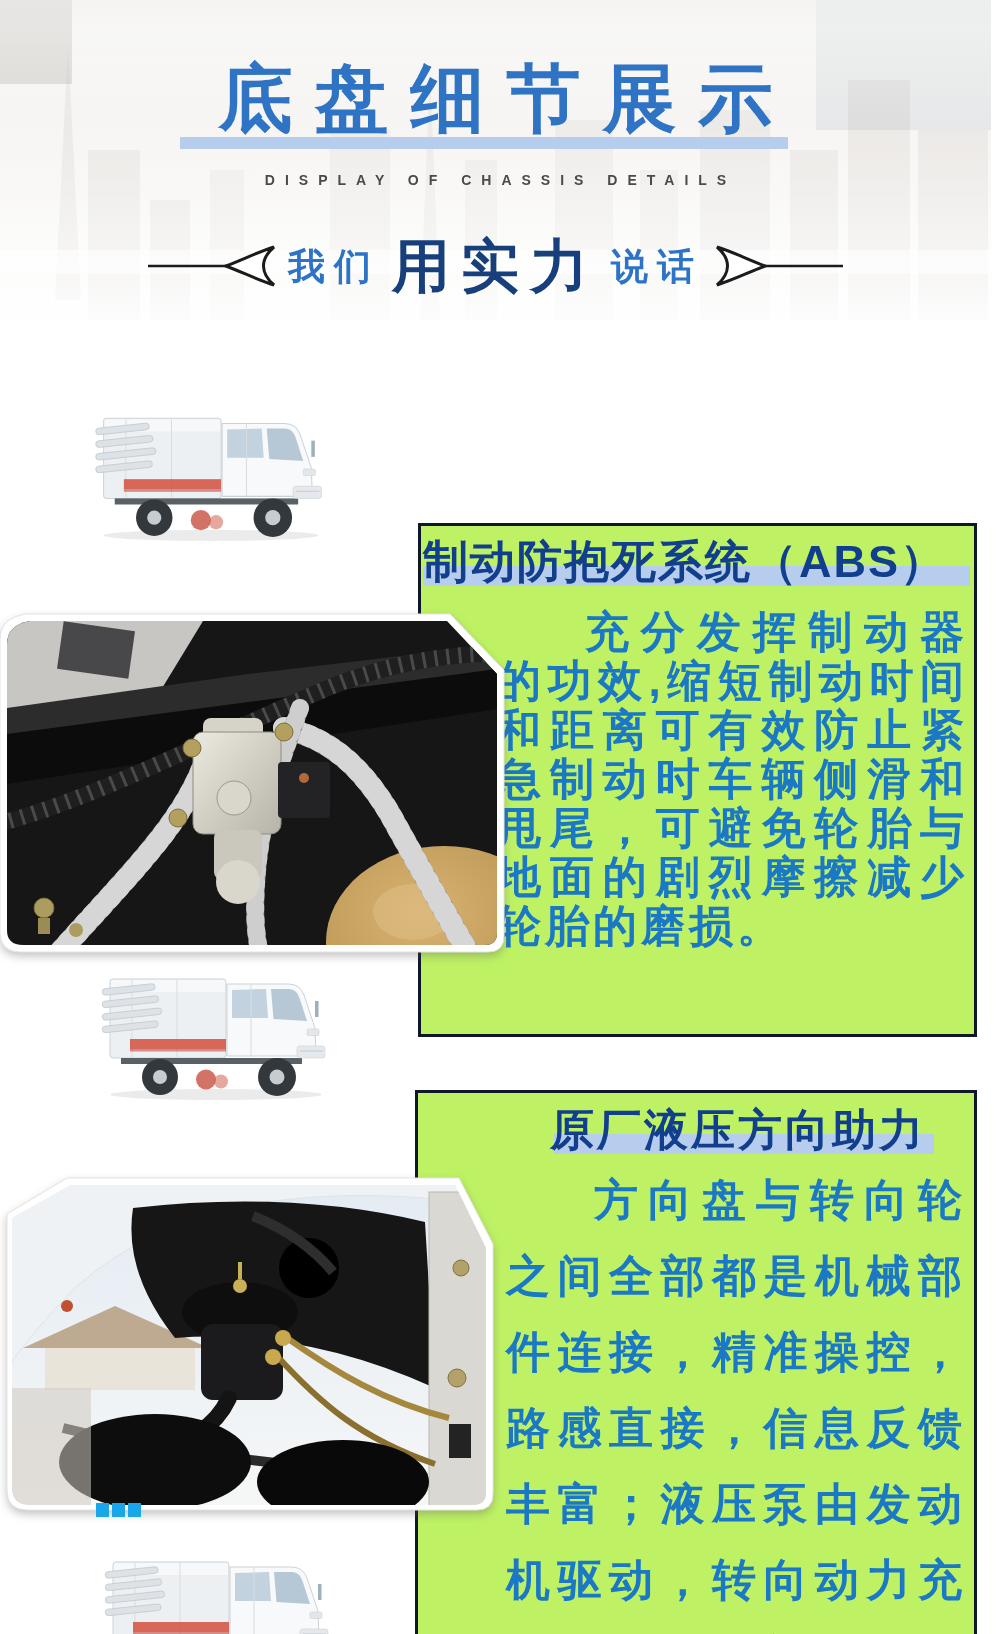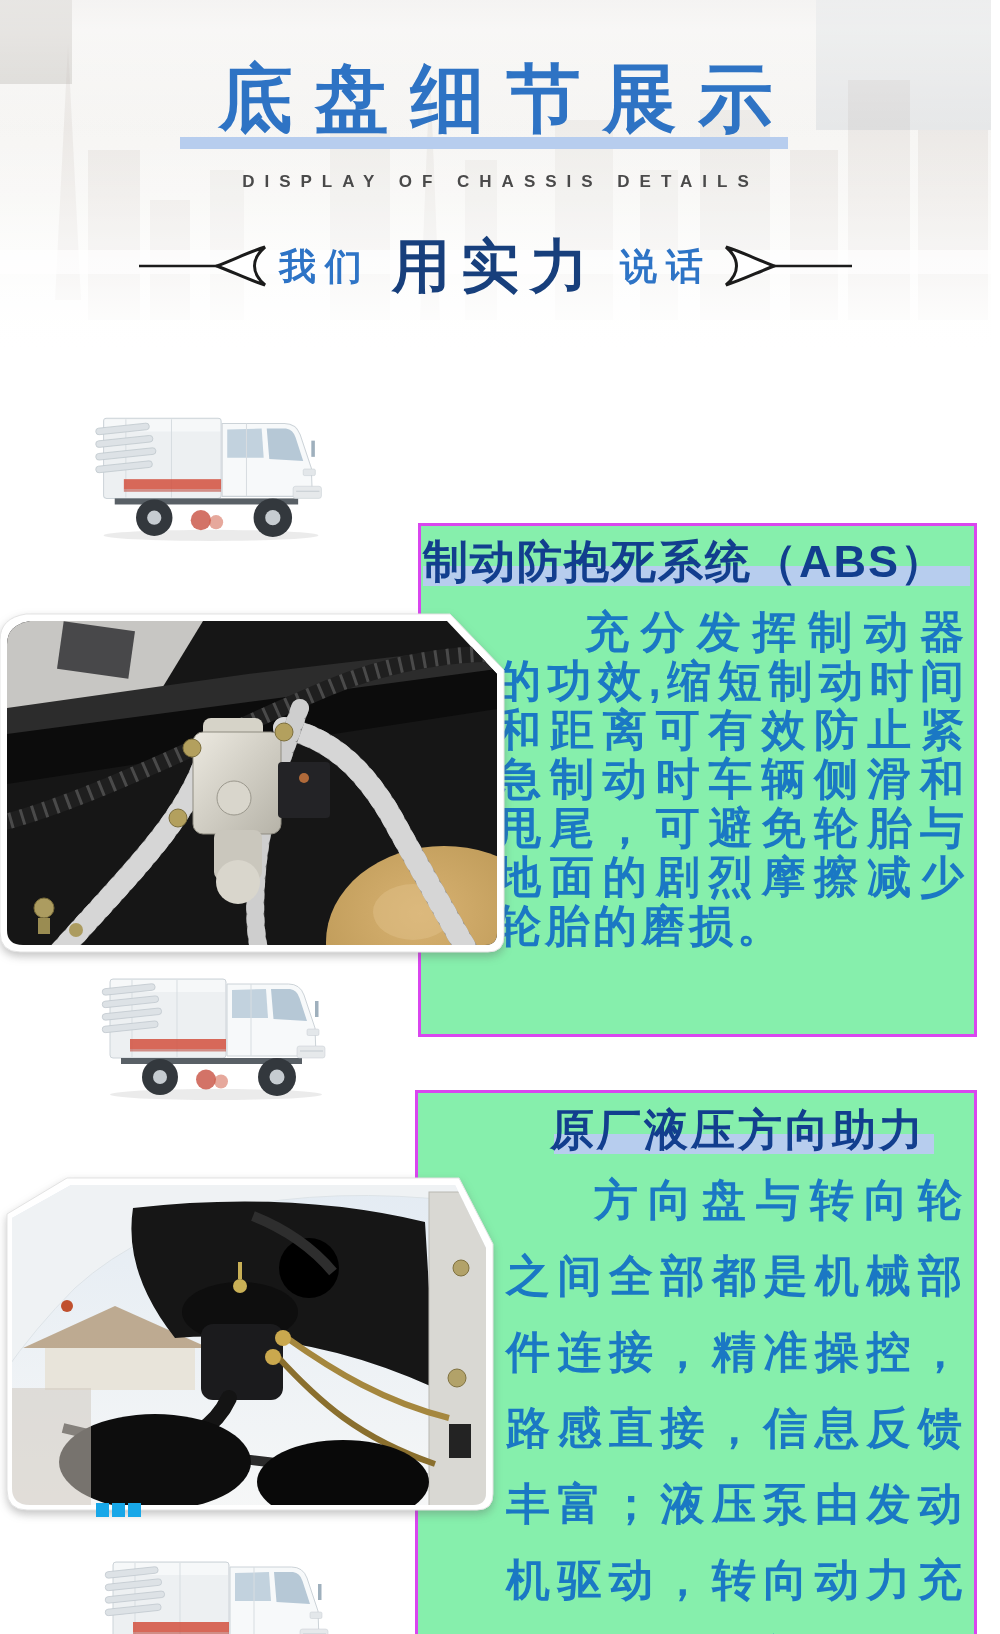--- a/index.html
+++ b/index.html
@@ -19,36 +19,36 @@
   .sky-patch-l{position:absolute;left:0;top:0;width:72px;height:84px;background:#b7b3ad;opacity:.45;}
   .sky-patch-r{position:absolute;right:0;top:0;width:175px;height:130px;background:#ccd2d8;opacity:.40;}
   .sky-band{position:absolute;left:0;top:250px;width:100%;height:24px;background:rgba(255,255,255,.65);}
   .sky-fade{position:absolute;inset:0;
     background:linear-gradient(180deg,rgba(255,255,255,.45) 0%,rgba(255,255,255,.05) 35%,rgba(255,255,255,.55) 75%,#ffffff 97%);}
 
   .hero-title{position:absolute;left:0;right:0;top:62px;margin:0;text-align:center;z-index:3;
     font-size:74px;font-weight:bold;color:#2e73c4;letter-spacing:22px;text-indent:22px;line-height:1;}
   .hero-bar{position:absolute;left:180px;top:137px;width:608px;height:12px;background:#b7cdee;z-index:2;}
   .hero-sub{position:absolute;left:0;right:0;top:172px;text-align:center;z-index:3;
-    font-size:17px;font-weight:bold;color:#4a4a4a;letter-spacing:10px;text-indent:10px;}
+    font-size:14px;font-weight:bold;color:#4a4a4a;letter-spacing:10px;text-indent:10px;}
   .tagline{position:absolute;left:0;right:0;top:226px;height:80px;z-index:3;
     display:flex;align-items:center;justify-content:center;gap:10px;text-align:right;}
   .tg-blue{font-size:37px;font-weight:bold;color:#2e74c6;letter-spacing:9px;line-height:1;}
-  .tg-navy{font-size:58px;font-weight:bold;color:#173f7c;letter-spacing:11px;line-height:1;margin:0 11px;}
+  .tg-navy{font-size:58px;font-weight:bold;color:#173f7c;letter-spacing:11px;line-height:1;margin:0 2px;}
   .tag-arrow{flex:0 0 auto;}
 
   
   .truck{position:absolute;z-index:1;}
   .truck svg{display:block;width:100%;height:100%;}
   .truck1{left:92px;top:392px;width:238px;height:152px;}
   .truck2{left:98px;top:953px;width:236px;height:150px;}
   .truck3{left:102px;top:1536px;width:234px;height:150px;}
 
   
-  .feature-box{position:absolute;background:#86efac;border:3px solid #d946ef;z-index:1;}
+  .feature-box{position:absolute;background:#bef264;border:3px solid #0f172a;z-index:1;}
   .box1{left:418px;top:523px;width:559px;height:514px;}
   .box2{left:415px;top:1090px;width:562px;height:582px;}
   .feature-box h2{position:relative;margin:0;color:#123e8e;font-weight:bold;line-height:1.18;}
   .box1 h2{margin:9px 2px 0 2px;font-size:45px;letter-spacing:2px;}
   .box2 h2{margin:11px 6px 0 90px;font-size:44px;letter-spacing:3px;text-align:center;}
   .feature-box h2 .tt{position:relative;z-index:1;}
   .feature-box h2 .band{position:absolute;height:20px;bottom:2px;background:#b7cdee;z-index:0;}
   .box1 h2 .band{left:0;right:2px;}
   .box2 h2 .band{left:4px;right:-8px;}
   .box2 h2{display:flow-root;}

